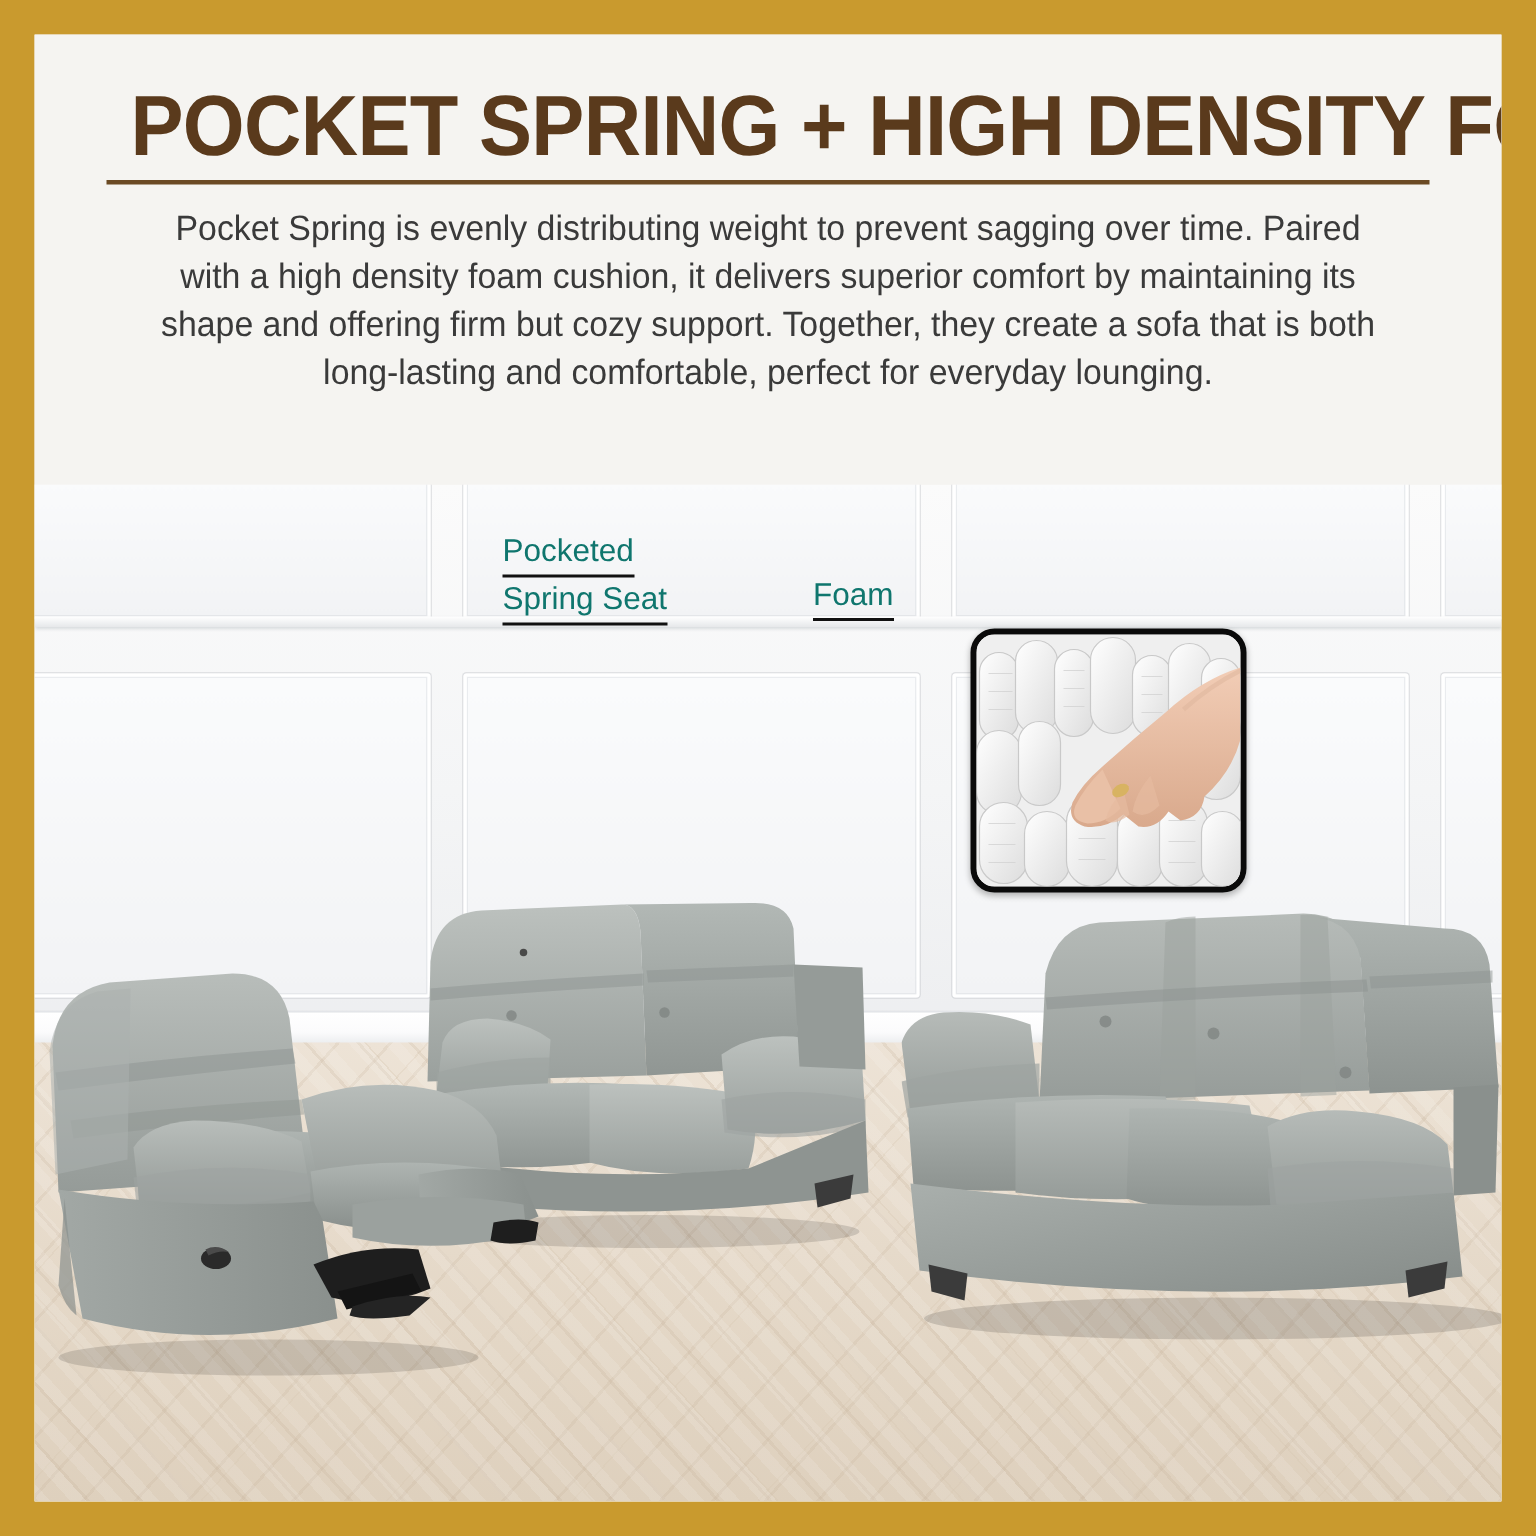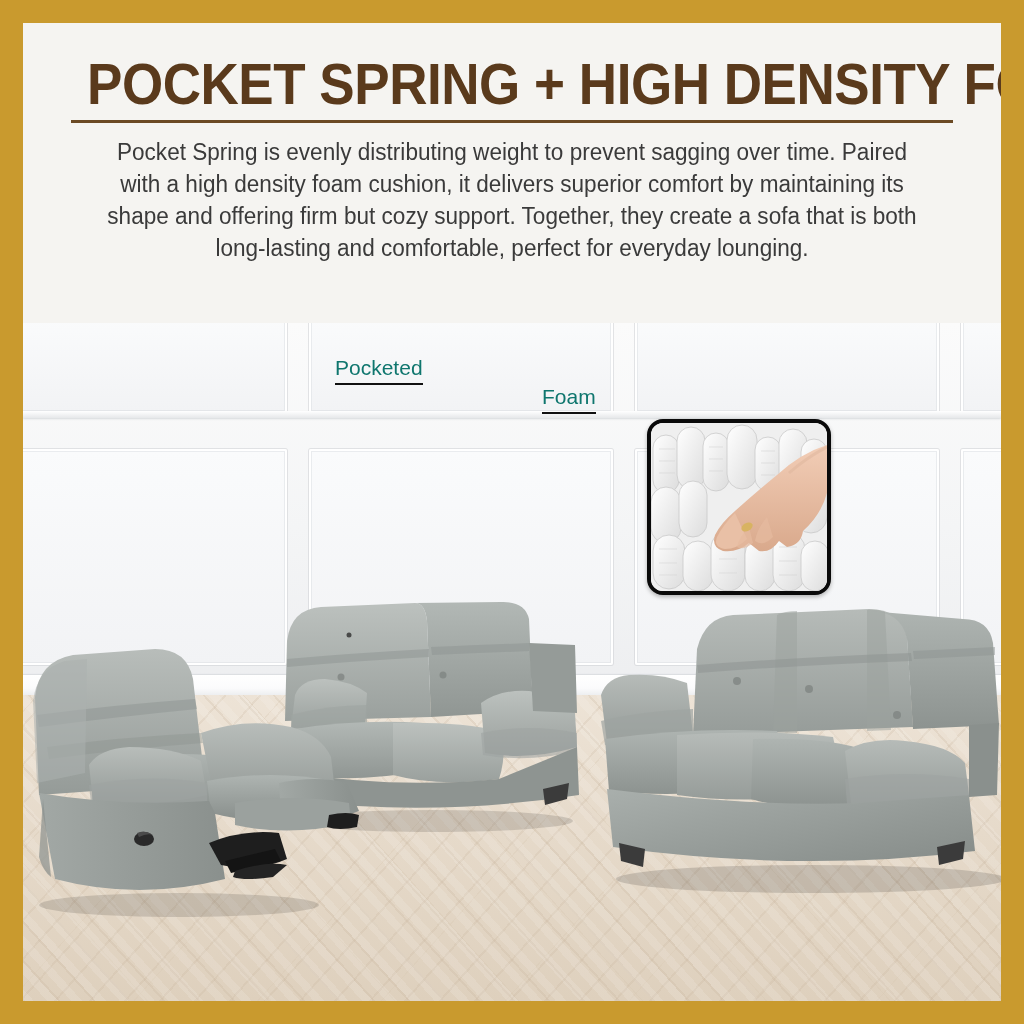--- a/index.html
+++ b/index.html
@@ -251,20 +251,21 @@
       <path d="M206 228 Q236 218 258 222 L244 234 Q216 238 204 234 Z" fill="#242424"></path>
       <path d="M300 172 Q318 168 330 172 L328 184 Q310 188 298 184 Z" fill="#1E1E1E"></path>
     </svg>
   </div>
 
   <div class="features">
 
     <div class="feat" id="feat-spring">
       <div class="feat-caption">
         <span>Pocketed</span><br>
+        <span>Spring Seat</span>
       </div>
       <div class="photo">
         <svg viewBox="0 0 176 168" preserveAspectRatio="xMidYMid slice">
           <defs>
             <linearGradient id="coil" x1="0" y1="0" x2="1" y2="1">
               <stop offset="0" stop-color="#FFFFFF"></stop>
                   <stop offset="1" stop-color="#DCDCDC"></stop>
             </linearGradient>
             <linearGradient id="skinA" x1="0" y1="0" x2="0" y2="1">
               <stop offset="0" stop-color="#F2CDB6"></stop>

